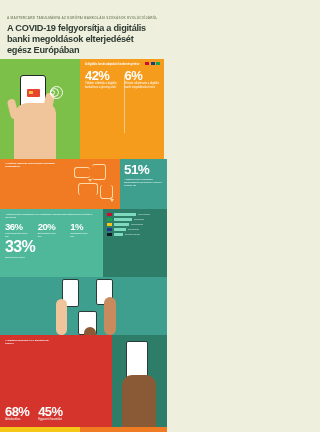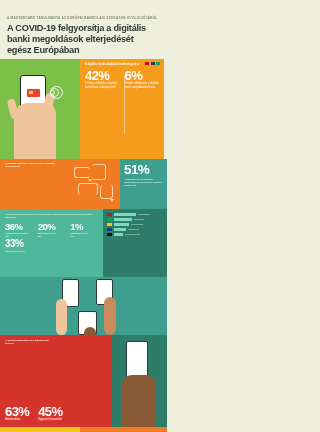--- a/index.html
+++ b/index.html
@@ -188,21 +188,21 @@
           <div class="cap">Biztonságos fizetés</div>
           <div class="yrline">2020</div>
         </div>
         <div>
           <div class="pct">1%</div>
           <div class="cap">Mobiltárcás fizetés</div>
           <div class="yrline">2020</div>
         </div>
       </div>
       <div style="margin-top:2px">
-        <div class="pct" style="font-size:10px">33%</div>
+        <div class="pct" style="font-size:16px">33%</div>
         <div class="cap">Érintésmentes fizetés</div>
       </div>
     </div>
     <div class="cell b-legend">
       <div class="lgitem">
         <div class="lgflag" style="background:#c8102e"></div>
         <div class="lgbar" style="width:22px"></div>
         <div class="lgtxt">Lengyelország</div>
       </div>
       <div class="lgitem">
@@ -237,21 +237,21 @@
       <div class="arm" style="left:104px;top:20px;width:12px;height:38px;background:#c98a5e"></div>
       <div class="arm" style="left:84px;top:50px;width:12px;height:14px;background:#8a5a36"></div>
     </div>
   </div>
 
   <div class="row">
     <div class="cell b-red">
       <div class="lead">A digitális bankolás és a mobiltárcák előnyei</div>
       <div class="redstats">
         <div>
-          <div class="pct">63%</div>
+          <div class="pct">68%</div>
           <div class="cap">Időtakarékos</div>
         </div>
         <div>
           <div class="pct">45%</div>
           <div class="cap">Egyszerű használat</div>
         </div>
       </div>
     </div>
     <div class="cell b-green2">
       <div class="mini-phone" style="left:14px;top:6px;width:22px;height:40px;background:#fff"></div>

